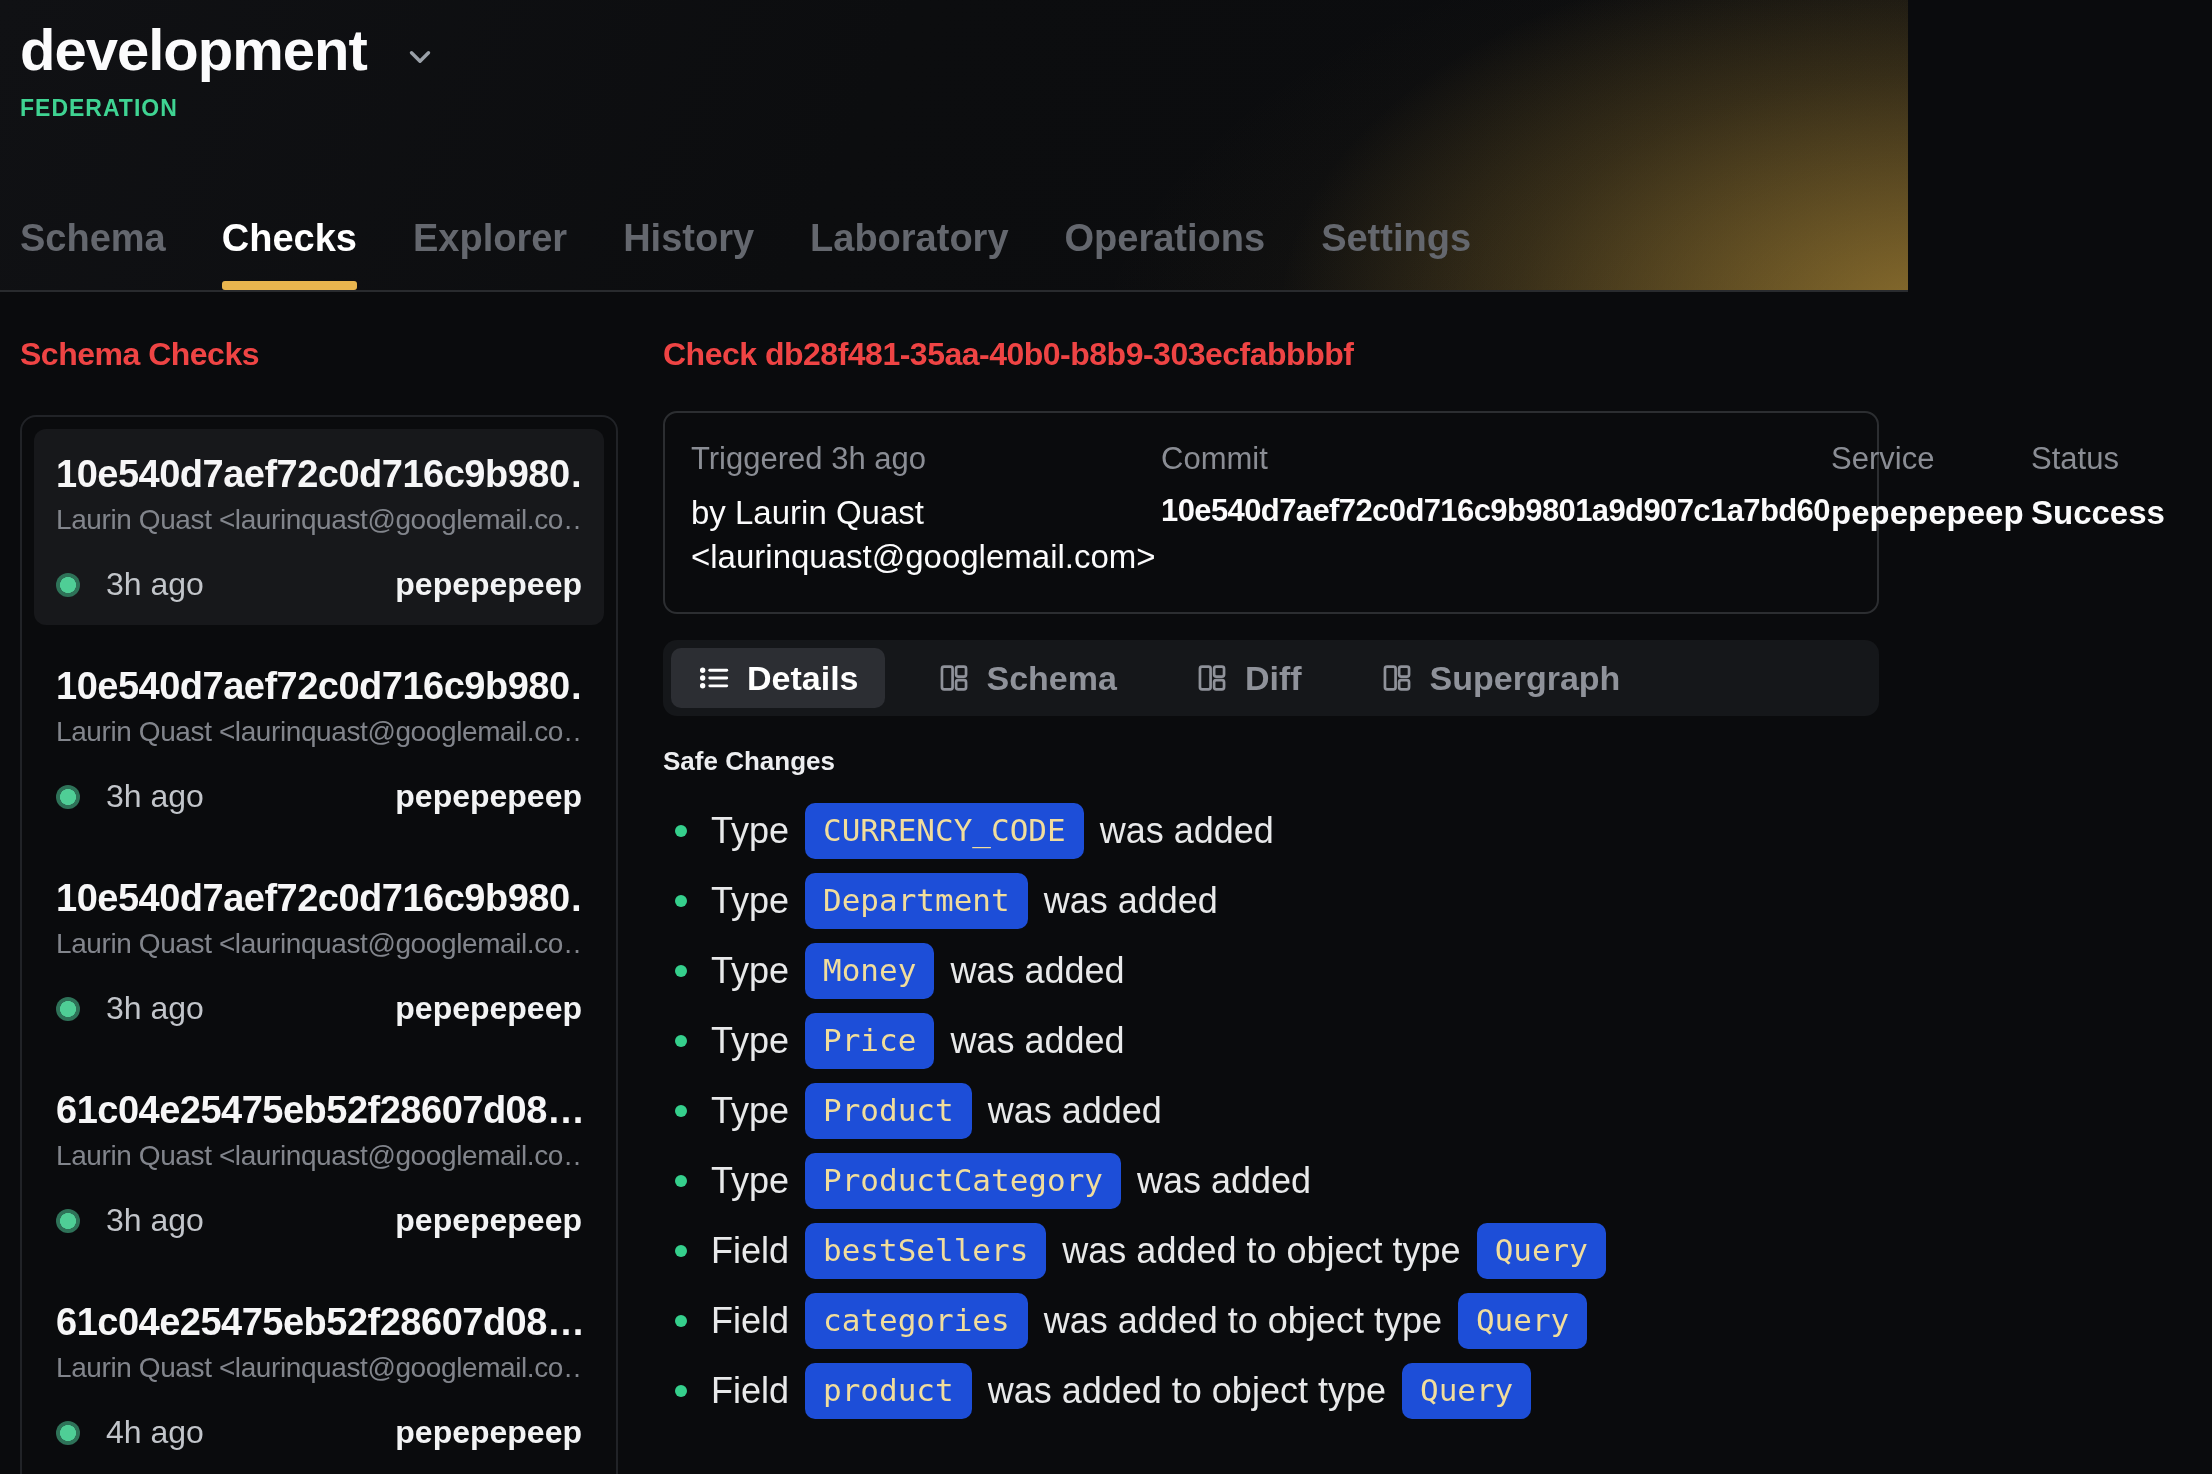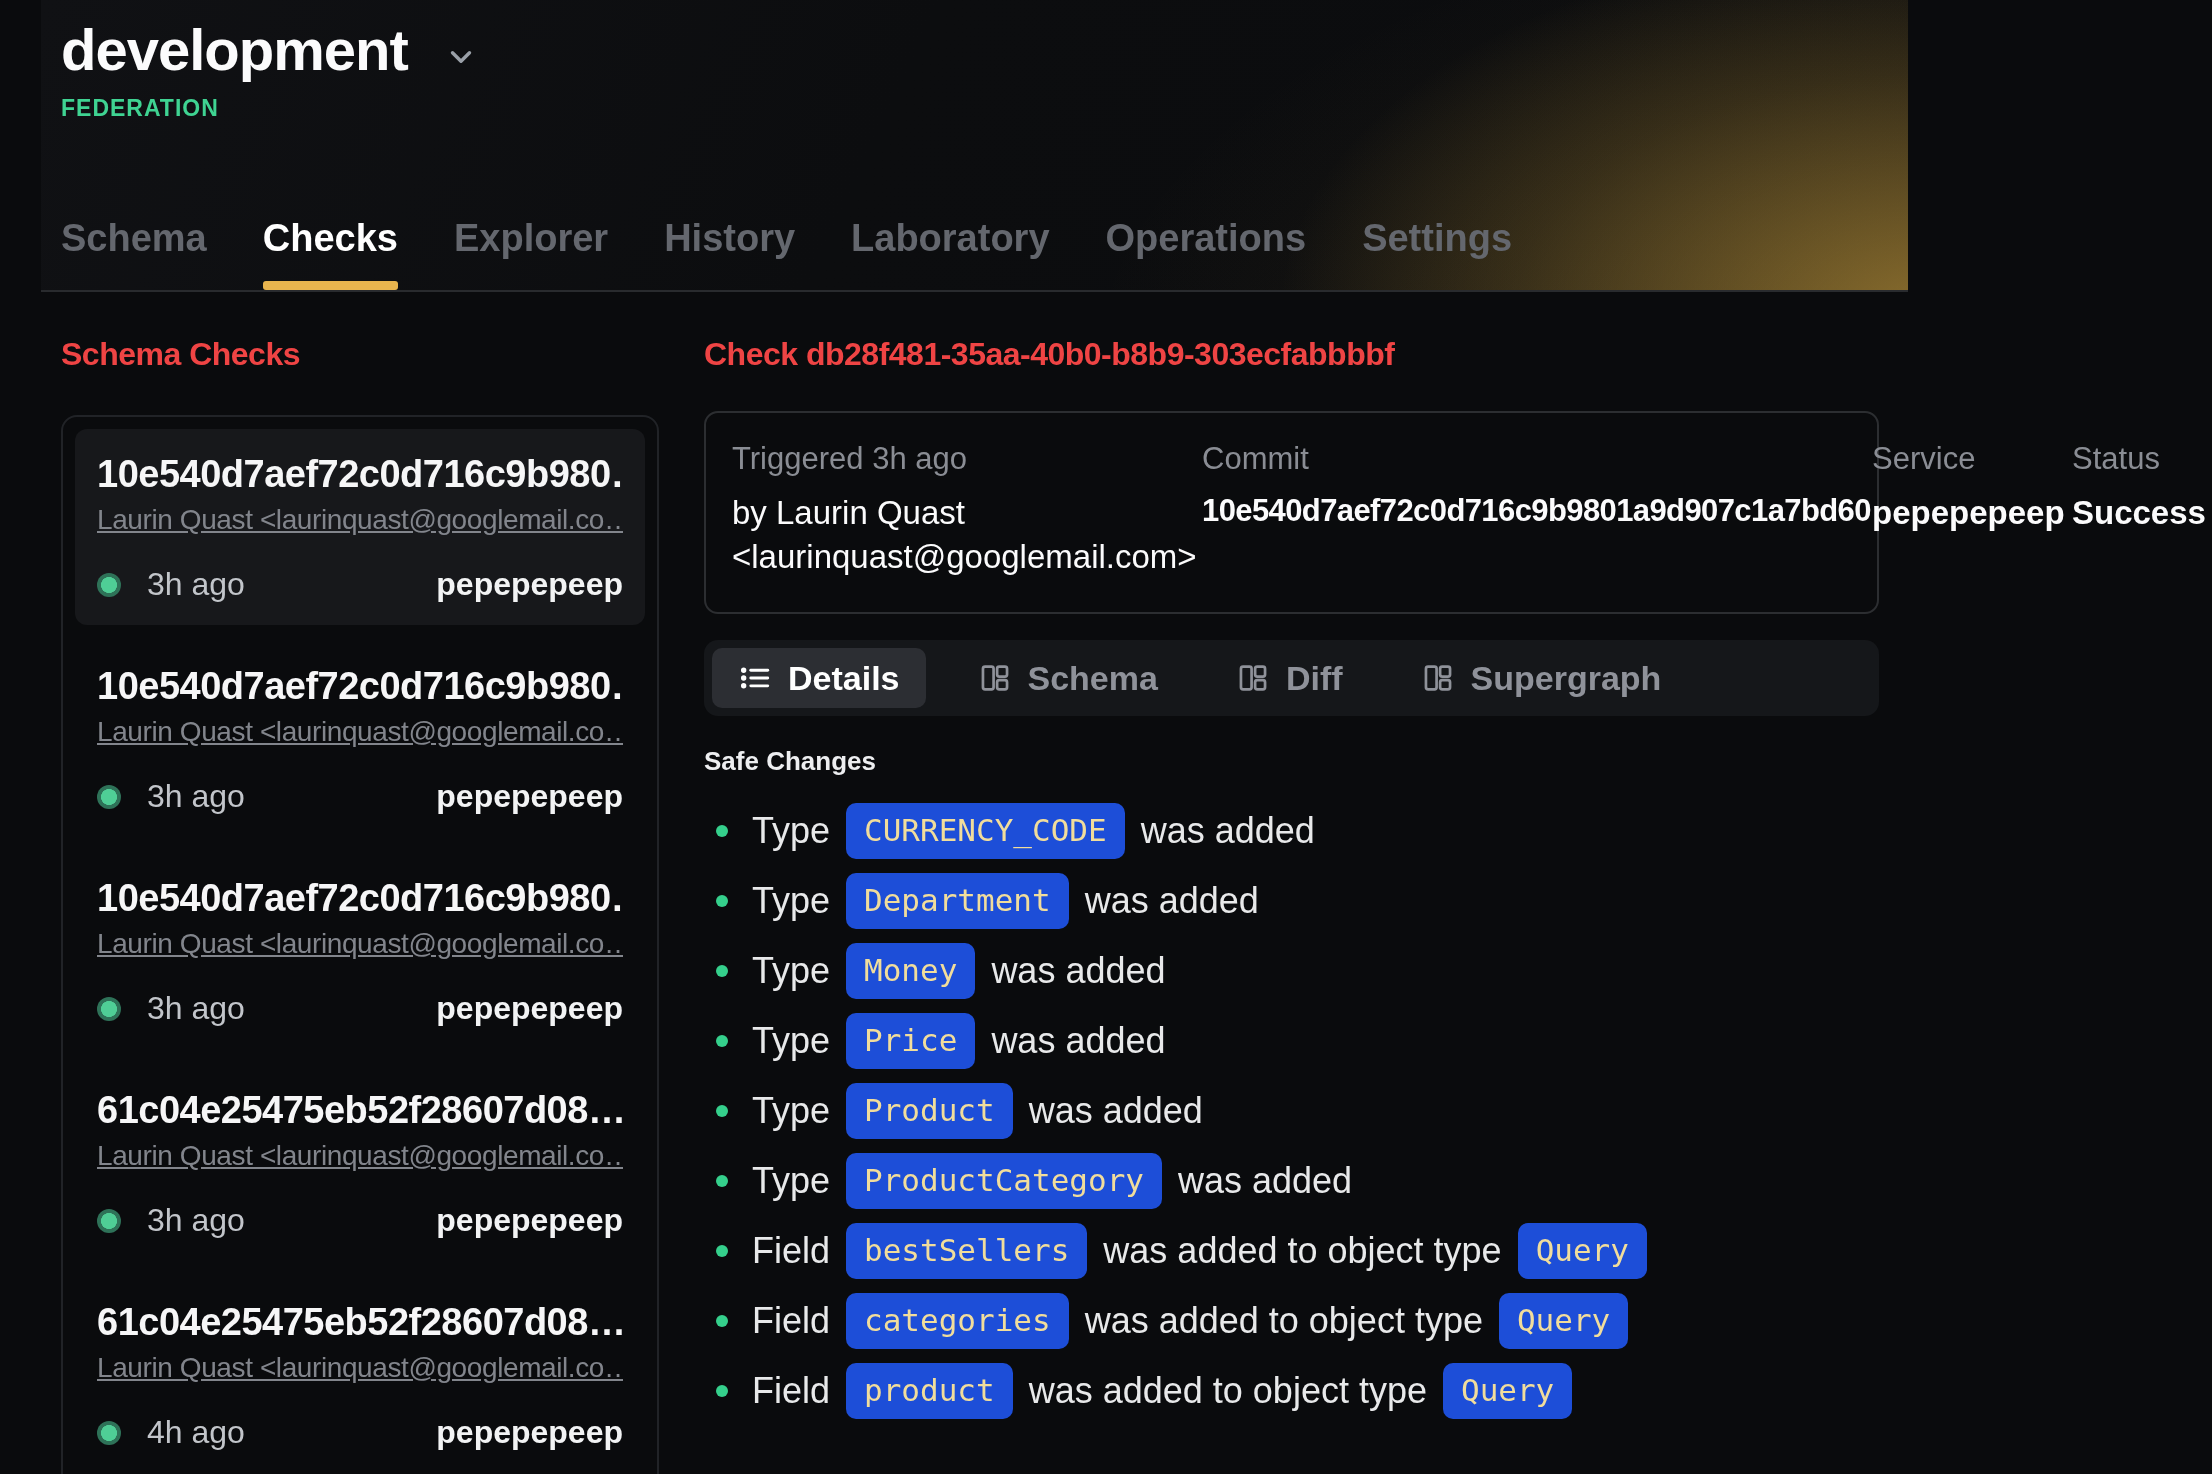--- a/index.html
+++ b/index.html
@@ -1,18 +1,18 @@
 <!DOCTYPE html>
 <html><head>
 <meta charset="utf-8">
 <style>
   * { margin:0; padding:0; box-sizing:border-box; }
   html,body { width:2212px; height:1474px; overflow:hidden; background:#0a0b0d;
     font-family:"Liberation Sans", sans-serif; color:#fff; }
-  .page { position:relative; width:1908px; height:1474px;padding-left:41px; }
+  .page { position:relative; width:1908px; height:1474px; }
 
   
   .header { position:relative; height:292px; padding:16px 0 0 20px;
     background:linear-gradient(115deg,#101114 0%,#0c0d0f 45%,#0b0c0e 100%);
     border-bottom:2px solid #292b2e; display:flex; flex-direction:column; }
   .header::after { content:""; position:absolute; inset:0; pointer-events:none;
     background:
       radial-gradient(900px 520px at 101% 108%, rgba(222,174,66,0.55), rgba(210,164,60,0.18) 46%, rgba(210,164,60,0) 72%),
       radial-gradient(1500px 800px at 104% 130%, rgba(190,150,60,0.14), rgba(190,150,60,0) 60%);
   }
@@ -34,21 +34,21 @@
   .section-title { margin-top:44px; font-size:32px; font-weight:700; letter-spacing:-0.5px; color:#ef4444; }
 
   
   .checks-container { margin-top:42px; border:2px solid #212327; border-radius:16px;
     padding:12px; height:1400px; }
   .check-card { border-radius:12px; padding:24px 22px 22px 22px; margin-bottom:16px; cursor:pointer; }
   .check-card.active { background:#17181b; }
   .check-id { font-size:38px; font-weight:700; letter-spacing:-0.5px; color:#f6f6f7;
     white-space:nowrap; overflow:hidden; }
   .check-author { margin-top:8px; font-size:28px; letter-spacing:-0.4px; color:#82858c;
-    white-space:nowrap; overflow:hidden;text-decoration:underline; }
+    white-space:nowrap; overflow:hidden; }
   .check-meta { margin-top:30px; display:flex; align-items:center; justify-content:space-between; }
   .meta-left { display:flex; align-items:center; gap:26px; }
   .status-dot { width:24px; height:24px; border-radius:50%;
     background:radial-gradient(circle at 50% 50%, #4fce96 0 46%, #2e7258 48% 100%); }
   .check-time { font-size:32px; color:#c2c5ca; }
   .check-service { font-size:32px; font-weight:700; color:#f2f3f4; }
 
   
   .info-box { margin-top:38px; border:2px solid #2c2e31; border-radius:14px;
     padding:28px 26px 34px 26px; display:grid; grid-template-columns:470px 670px 200px 1fr; }

